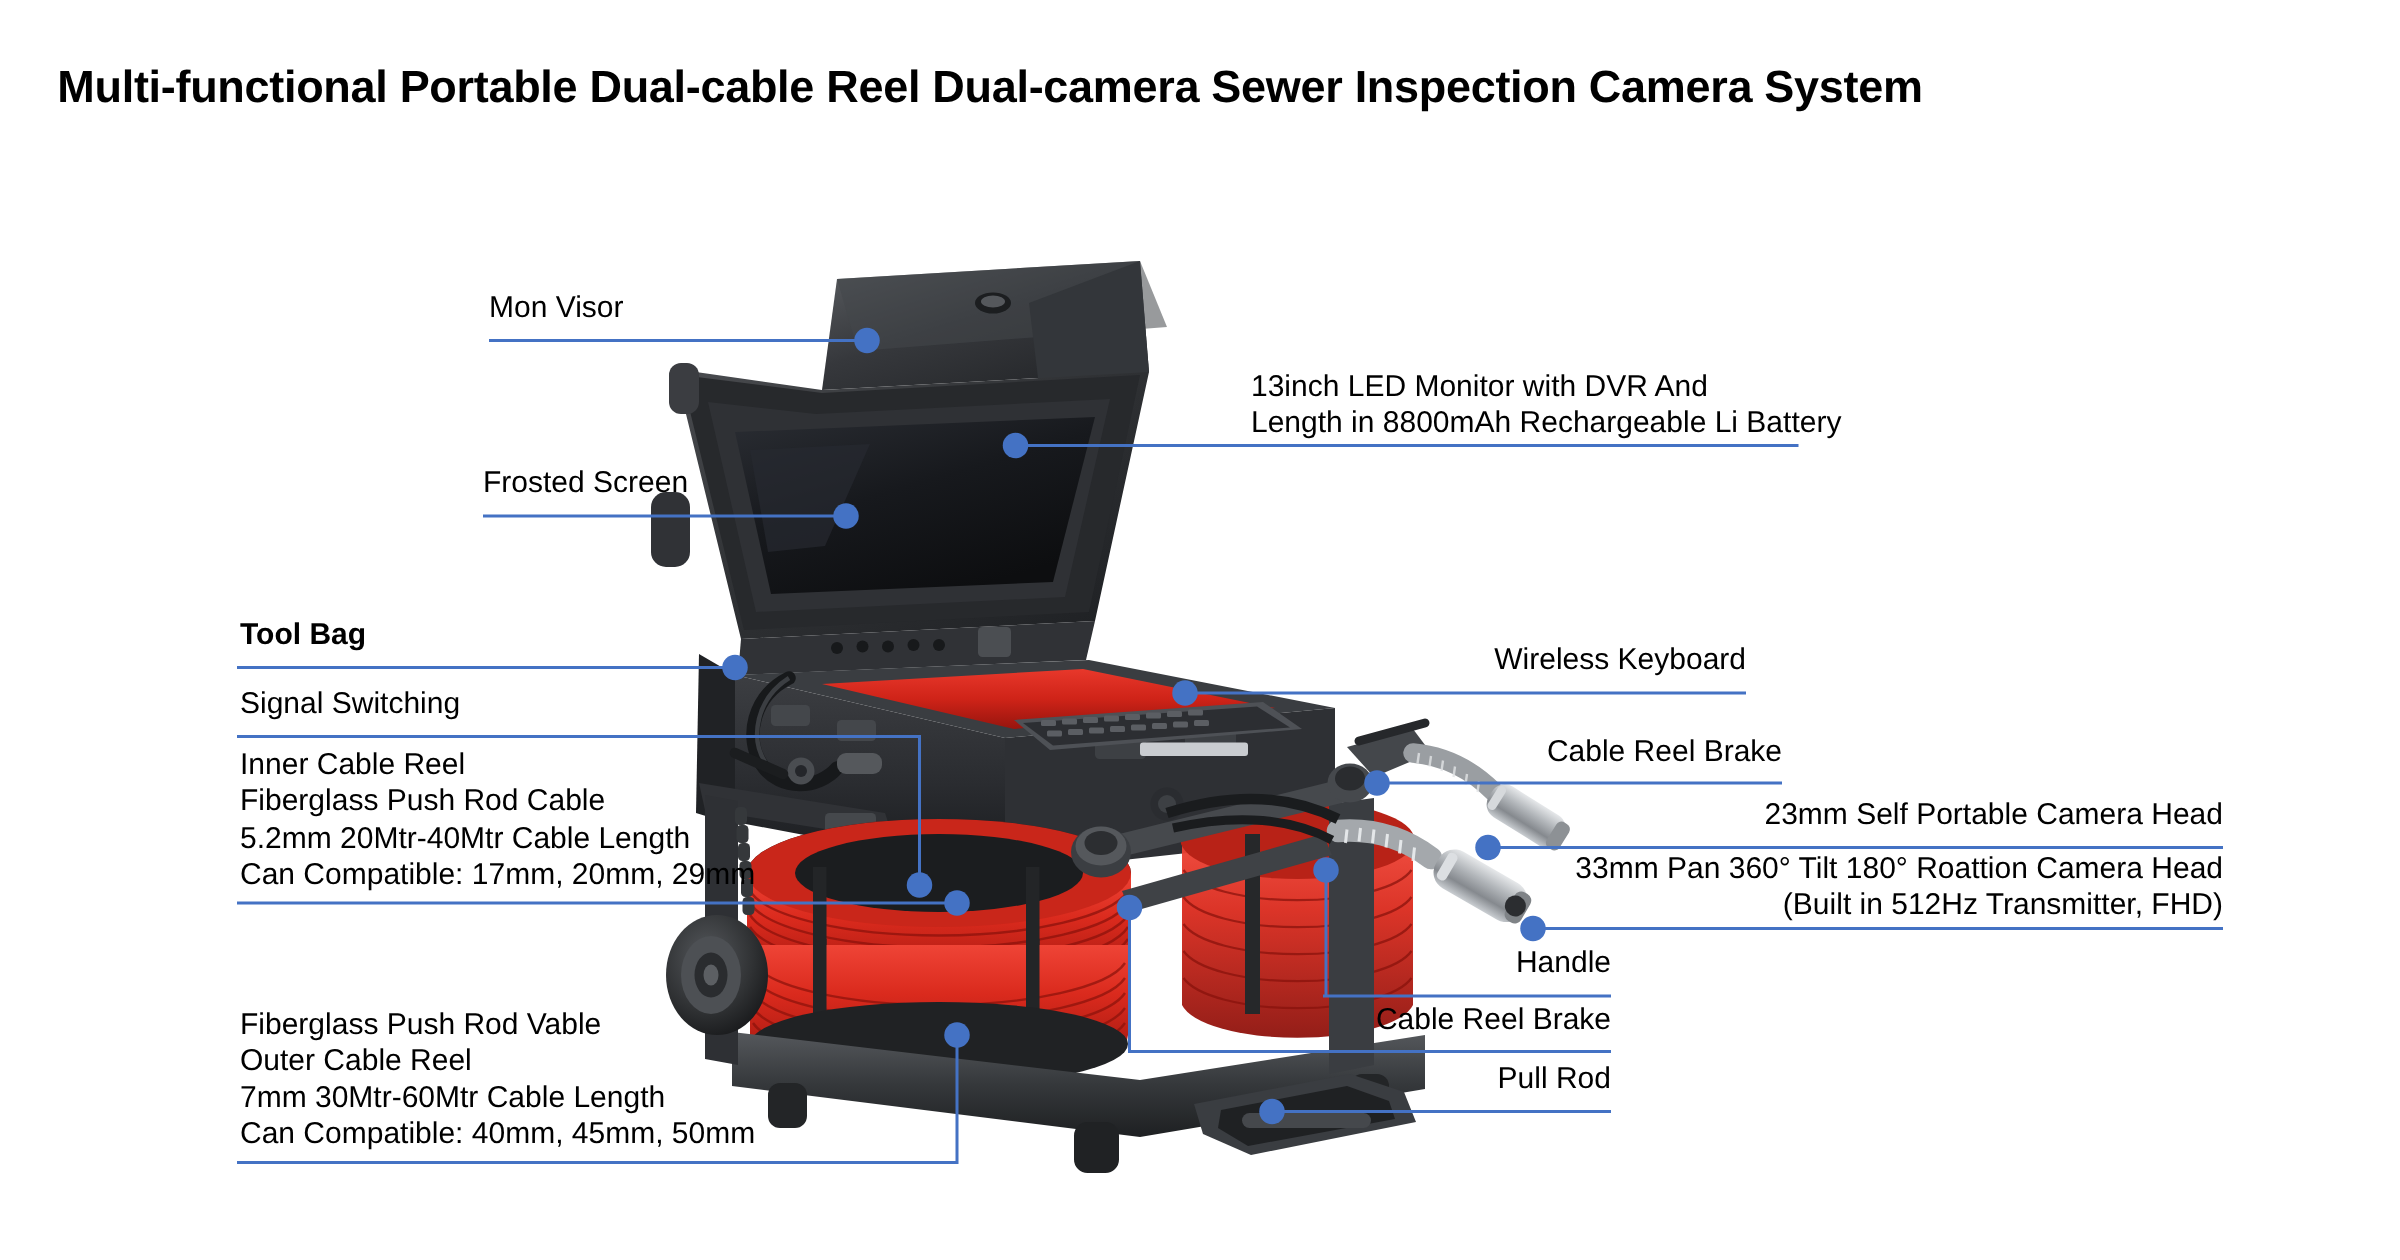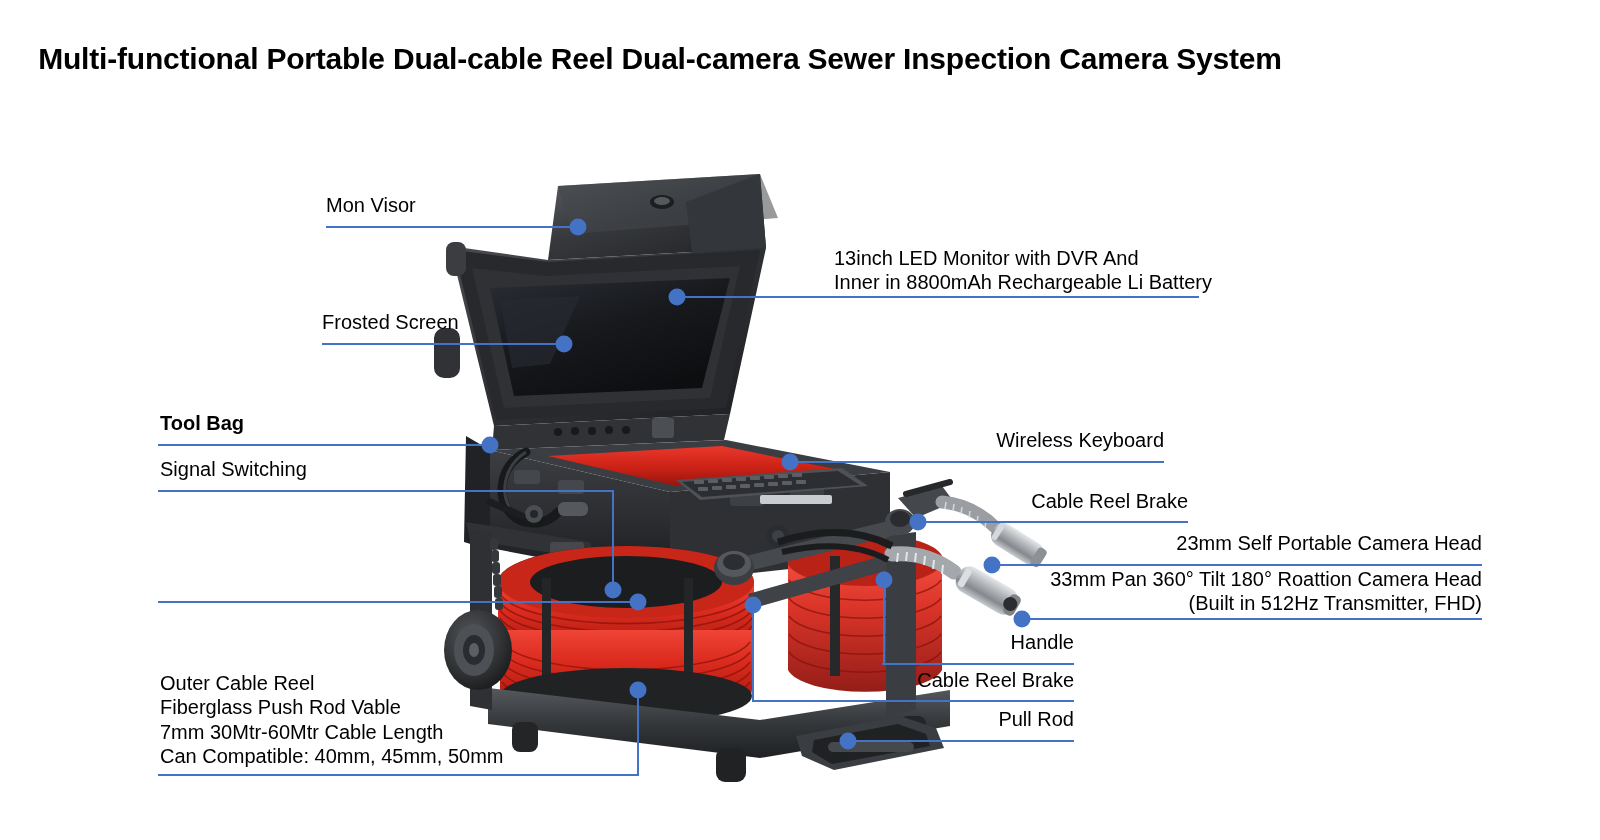--- a/index.html
+++ b/index.html
@@ -342,36 +342,42 @@
   <div class="rule" style="left:158px;top:444px;width:332px;"></div>
   <div class="dot" style="left:490px;top:445px;"></div>
 
   <div class="callout left" style="left:160px;top:457px;">
     <div class="ctext">Signal Switching</div>
   </div>
   <div class="rule" style="left:158px;top:490px;width:456px;"></div>
   <div class="vrule" style="left:612px;top:490px;height:100px;"></div>
   <div class="dot" style="left:613px;top:590px;"></div>
 
+  <div class="callout left" style="left:160px;top:498px;">
+    <div class="ctext">Inner Cable Reel</div>
+    <div class="ctext">Fiberglass Push Rod Cable</div>
+    <div class="ctext">5.2mm 20Mtr-40Mtr Cable Length</div>
+    <div class="ctext bold">Can Compatible:  17mm, 20mm, 29mm</div>
+  </div>
   <div class="rule" style="left:158px;top:601px;width:480px;"></div>
   <div class="dot" style="left:638px;top:602px;"></div>
 
   <div class="callout left" style="left:160px;top:671px;">
+    <div class="ctext">Fiberglass Push Rod Vable</div>
     <div class="ctext">Outer Cable Reel</div>
-    <div class="ctext">Fiberglass Push Rod Vable</div>
     <div class="ctext">7mm 30Mtr-60Mtr Cable Length</div>
     <div class="ctext bold">Can Compatible: 40mm, 45mm, 50mm</div>
   </div>
   <div class="rule" style="left:158px;top:774px;width:480px;"></div>
   <div class="vrule" style="left:637px;top:690px;height:86px;"></div>
   <div class="dot" style="left:638px;top:690px;"></div>
 
   <div class="callout right" style="left:700px;top:246px;width:499px;">
     <div class="ctext" style="text-align:left;padding-left:134px;">13inch LED Monitor with DVR And</div>
-    <div class="ctext" style="text-align:left;padding-left:134px;">Inner in 8800mAh Rechargeable Li Battery</div>
+    <div class="ctext" style="text-align:left;padding-left:134px;">Length in 8800mAh Rechargeable Li Battery</div>
   </div>
   <div class="rule" style="left:677px;top:296px;width:522px;"></div>
   <div class="dot" style="left:677px;top:297px;"></div>
 
   <div class="callout right" style="left:900px;top:428px;width:264px;">
     <div class="ctext">Wireless Keyboard</div>
   </div>
   <div class="rule" style="left:790px;top:461px;width:374px;"></div>
   <div class="dot" style="left:790px;top:462px;"></div>
 

